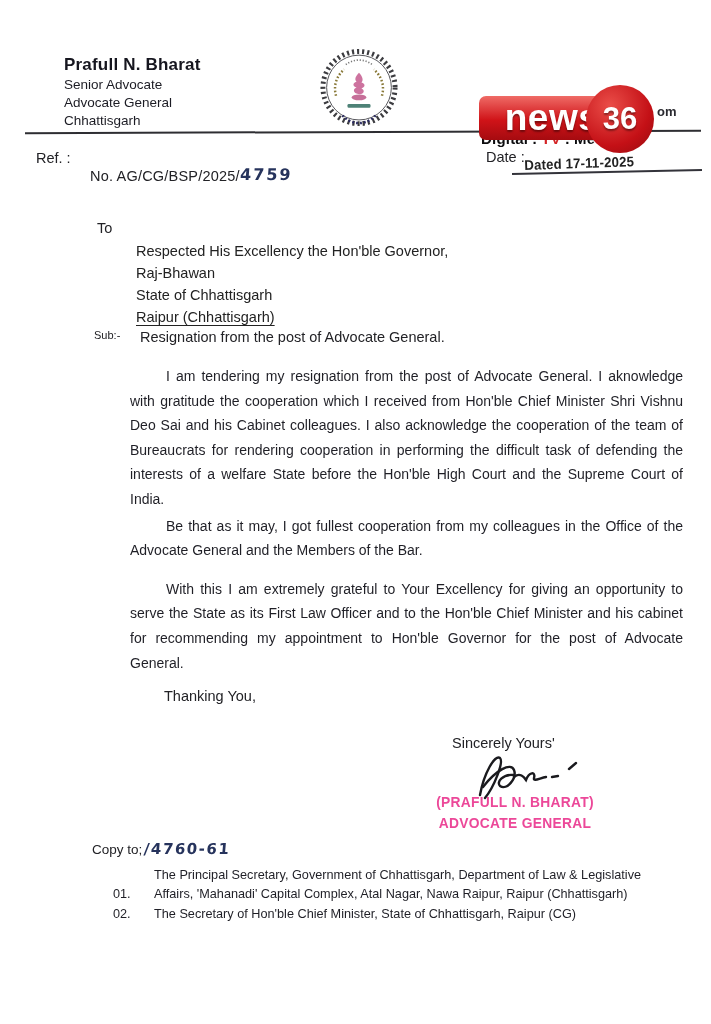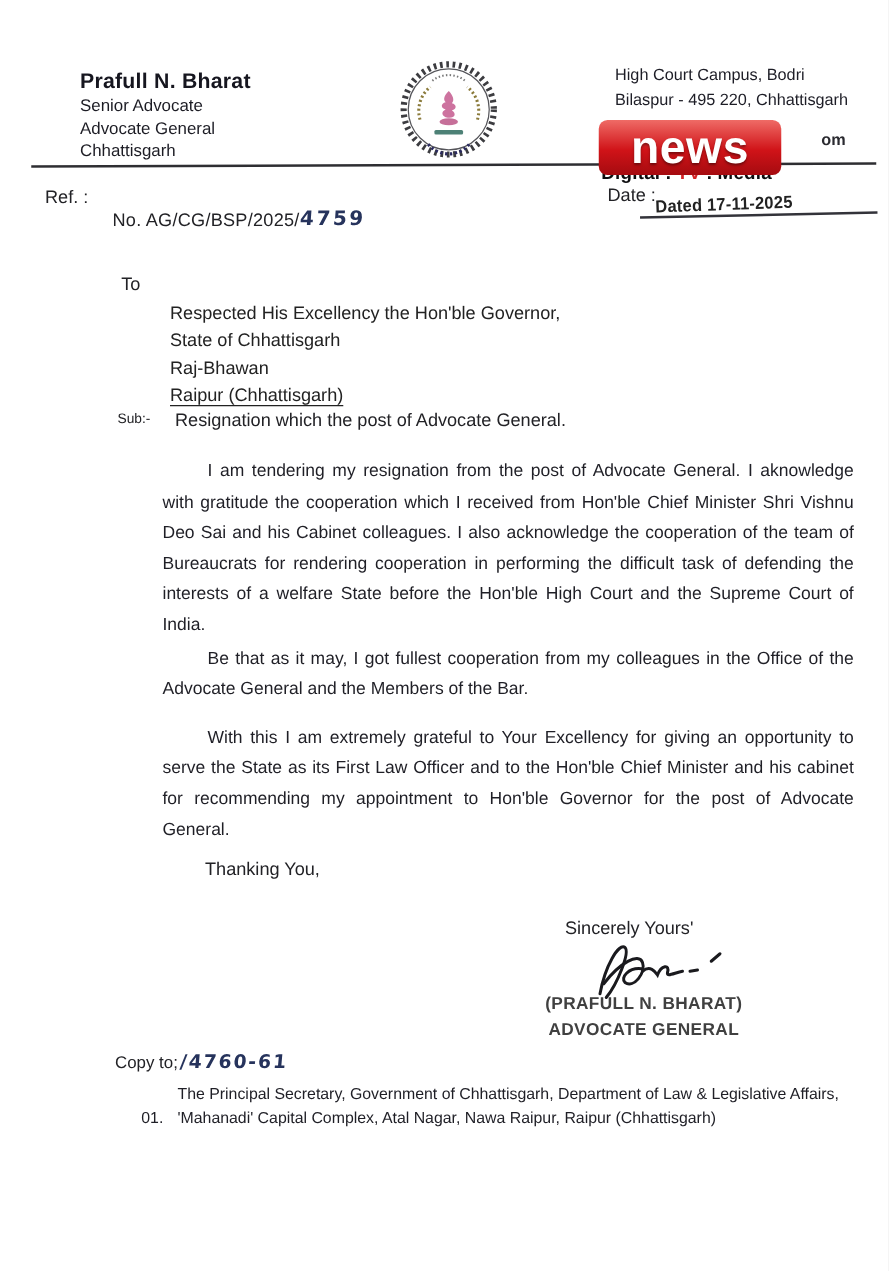--- a/index.html
+++ b/index.html
@@ -47,28 +47,28 @@
   .sub-label{position:absolute;left:94px;top:329px;font-size:11px;}
   .sub-text{position:absolute;left:140px;top:329px;font-size:14.5px;}
   
   .body-text{position:absolute;left:130px;top:364px;width:553px;font-size:14px;line-height:24.6px;text-align:justify;color:#1f1f26;}
   .body-text p{margin:0 0 2px 0;text-indent:36px;}
   .body-text p.gap{margin-top:14px;}
   .thanks{position:absolute;left:164px;top:688px;font-size:14.5px;}
   
   .sincerely{position:absolute;left:452px;top:735px;font-size:14.5px;}
   .signature{position:absolute;left:466px;top:747px;}
-  .signatory{position:absolute;left:430px;top:792px;width:170px;text-align:center;font-weight:bold;font-size:13.8px;color:#404040;line-height:1.55;letter-spacing:.3px;}
+  .signatory{position:absolute;left:430px;top:792px;width:170px;text-align:center;font-weight:bold;font-size:13.8px;color:#ec4899;line-height:1.55;letter-spacing:.3px;}
   
   .copyto{position:absolute;left:92px;top:840px;font-size:13.5px;}
   .copy-hand{font-size:15px;letter-spacing:1.5px;display:inline-block;transform:skewX(-5deg);margin-left:2px;}
   .copy-list{position:absolute;left:113px;top:866px;width:560px;font-size:12.7px;line-height:1.5;color:#1f1f26;}
   .copy-item{display:flex;margin-bottom:1px;align-items:flex-end;}
   .copy-no{width:29px;flex:none;}
-  .copy-txt{flex:1;}
+  .copy-txt{flex:1;margin-left:12px;}
 </style>
 </head>
 <body>
 
 <div class="sheet">
 
   <div class="sender">
     <div class="sender-name">Prafull N. Bharat</div>
     <div class="sender-title">Senior Advocate</div>
     <div class="sender-title">Advocate General</div>
@@ -82,47 +82,44 @@
       <path d="M22,60 a30,30 0 0 1 10,-32" fill="none" stroke="#8a7a3a" stroke-width="3" stroke-dasharray="2 2.4"></path>
       <path d="M78,60 a30,30 0 0 0 -10,-32" fill="none" stroke="#8a7a3a" stroke-width="3" stroke-dasharray="2 2.4"></path>
       <path d="M34,22 a26,26 0 0 1 32,0" fill="none" stroke="#777" stroke-width="2" stroke-dasharray="1.4 2.2"></path>
       <path d="M50,32 c-4,4 -6,8 -3,11 c-5,1 -5,6 0,7 c-5,2 -4,7 2,8 c7,1 9,-4 4,-7 c5,-1 5,-6 0,-7 c3,-3 1,-8 -3,-12 z" fill="#c45a8e" opacity=".85"></path>
       <ellipse cx="50" cy="62" rx="9" ry="3.5" fill="#b84b80" opacity=".8"></ellipse>
       <rect x="36" y="70" width="28" height="4.5" rx="1.5" fill="#2e6b5e" opacity=".85"></rect>
       <path d="M30,84 a26,26 0 0 0 40,0" fill="none" stroke="#2a2a60" stroke-width="3" stroke-dasharray="2.2 2.6"></path>
     </svg>
   </div>
 
-  <div class="office-addr">
-    <div>High Court Campus, Bodri</div>
-    <div>Bilaspur - 495 220, Chhattisgarh</div>
-  </div>
 
   <div class="rule"></div>
 
   <div class="logo-rect">news</div>
+  <div class="logo-circle">36</div>
   <div class="tagline"><span>Digital .</span> <span class="tv">TV</span> <span>. Media</span></div>
   <div class="email-frag">om</div>
 
   <div class="ref-label">Ref. :</div>
   <div class="ref-no"><span>No.  AG/CG/BSP/2025/</span><span class="hand ref-hand">4759</span></div>
   <div class="date-label">Date :</div>
   <div class="date-underline"></div>
   <div class="date-value">Dated 17-11-2025</div>
 
   <div class="to-label">To</div>
   <div class="recipient">
     <div>Respected His Excellency the Hon'ble Governor,</div>
+    <div>Raj-Bhawan</div>
     <div>State of Chhattisgarh</div>
-    <div>Raj-Bhawan</div>
     <div class="ul">Raipur (Chhattisgarh)</div>
   </div>
 
   <div class="sub-label">Sub:-</div>
-  <div class="sub-text">Resignation which the post of Advocate General.</div>
+  <div class="sub-text">Resignation from the post of Advocate General.</div>
 
   <div class="body-text">
     <p>I am tendering my resignation from the post of Advocate General. I aknowledge with gratitude the cooperation which I received from Hon'ble Chief Minister Shri Vishnu Deo Sai and his Cabinet colleagues. I also acknowledge the cooperation of the team of Bureaucrats for rendering cooperation in performing the difficult task of defending the interests of a welfare State before the Hon'ble High Court and the Supreme Court of India.</p>
     <p>Be that as it may, I got fullest cooperation from my colleagues in the Office of the Advocate General and the Members of the Bar.</p>
     <p class="gap">With this I am extremely grateful to Your Excellency for giving an opportunity to serve the State as its First Law Officer and to the Hon'ble Chief Minister and his cabinet for recommending my appointment to Hon'ble Governor for the post of Advocate General.</p>
   </div>
 
   <div class="thanks">Thanking You,</div>
 
   <div class="sincerely">Sincerely Yours'</div>
@@ -141,15 +138,19 @@
     <div>(PRAFULL N. BHARAT)</div>
     <div>ADVOCATE GENERAL</div>
   </div>
 
   <div class="copyto"><span>Copy to;</span><span class="hand copy-hand">/4760-61</span></div>
   <div class="copy-list">
     <div class="copy-item">
       <div class="copy-no">01.</div>
       <div class="copy-txt">The Principal Secretary, Government of Chhattisgarh, Department of Law &amp; Legislative Affairs, 'Mahanadi' Capital Complex, Atal Nagar, Nawa Raipur, Raipur (Chhattisgarh)</div>
     </div>
+    <div class="copy-item">
+      <div class="copy-no">02.</div>
+      <div class="copy-txt">The Secretary of Hon'ble Chief Minister, State of Chhattisgarh, Raipur (CG)</div>
+    </div>
   </div>
 
 </div>
 
 </body></html>

